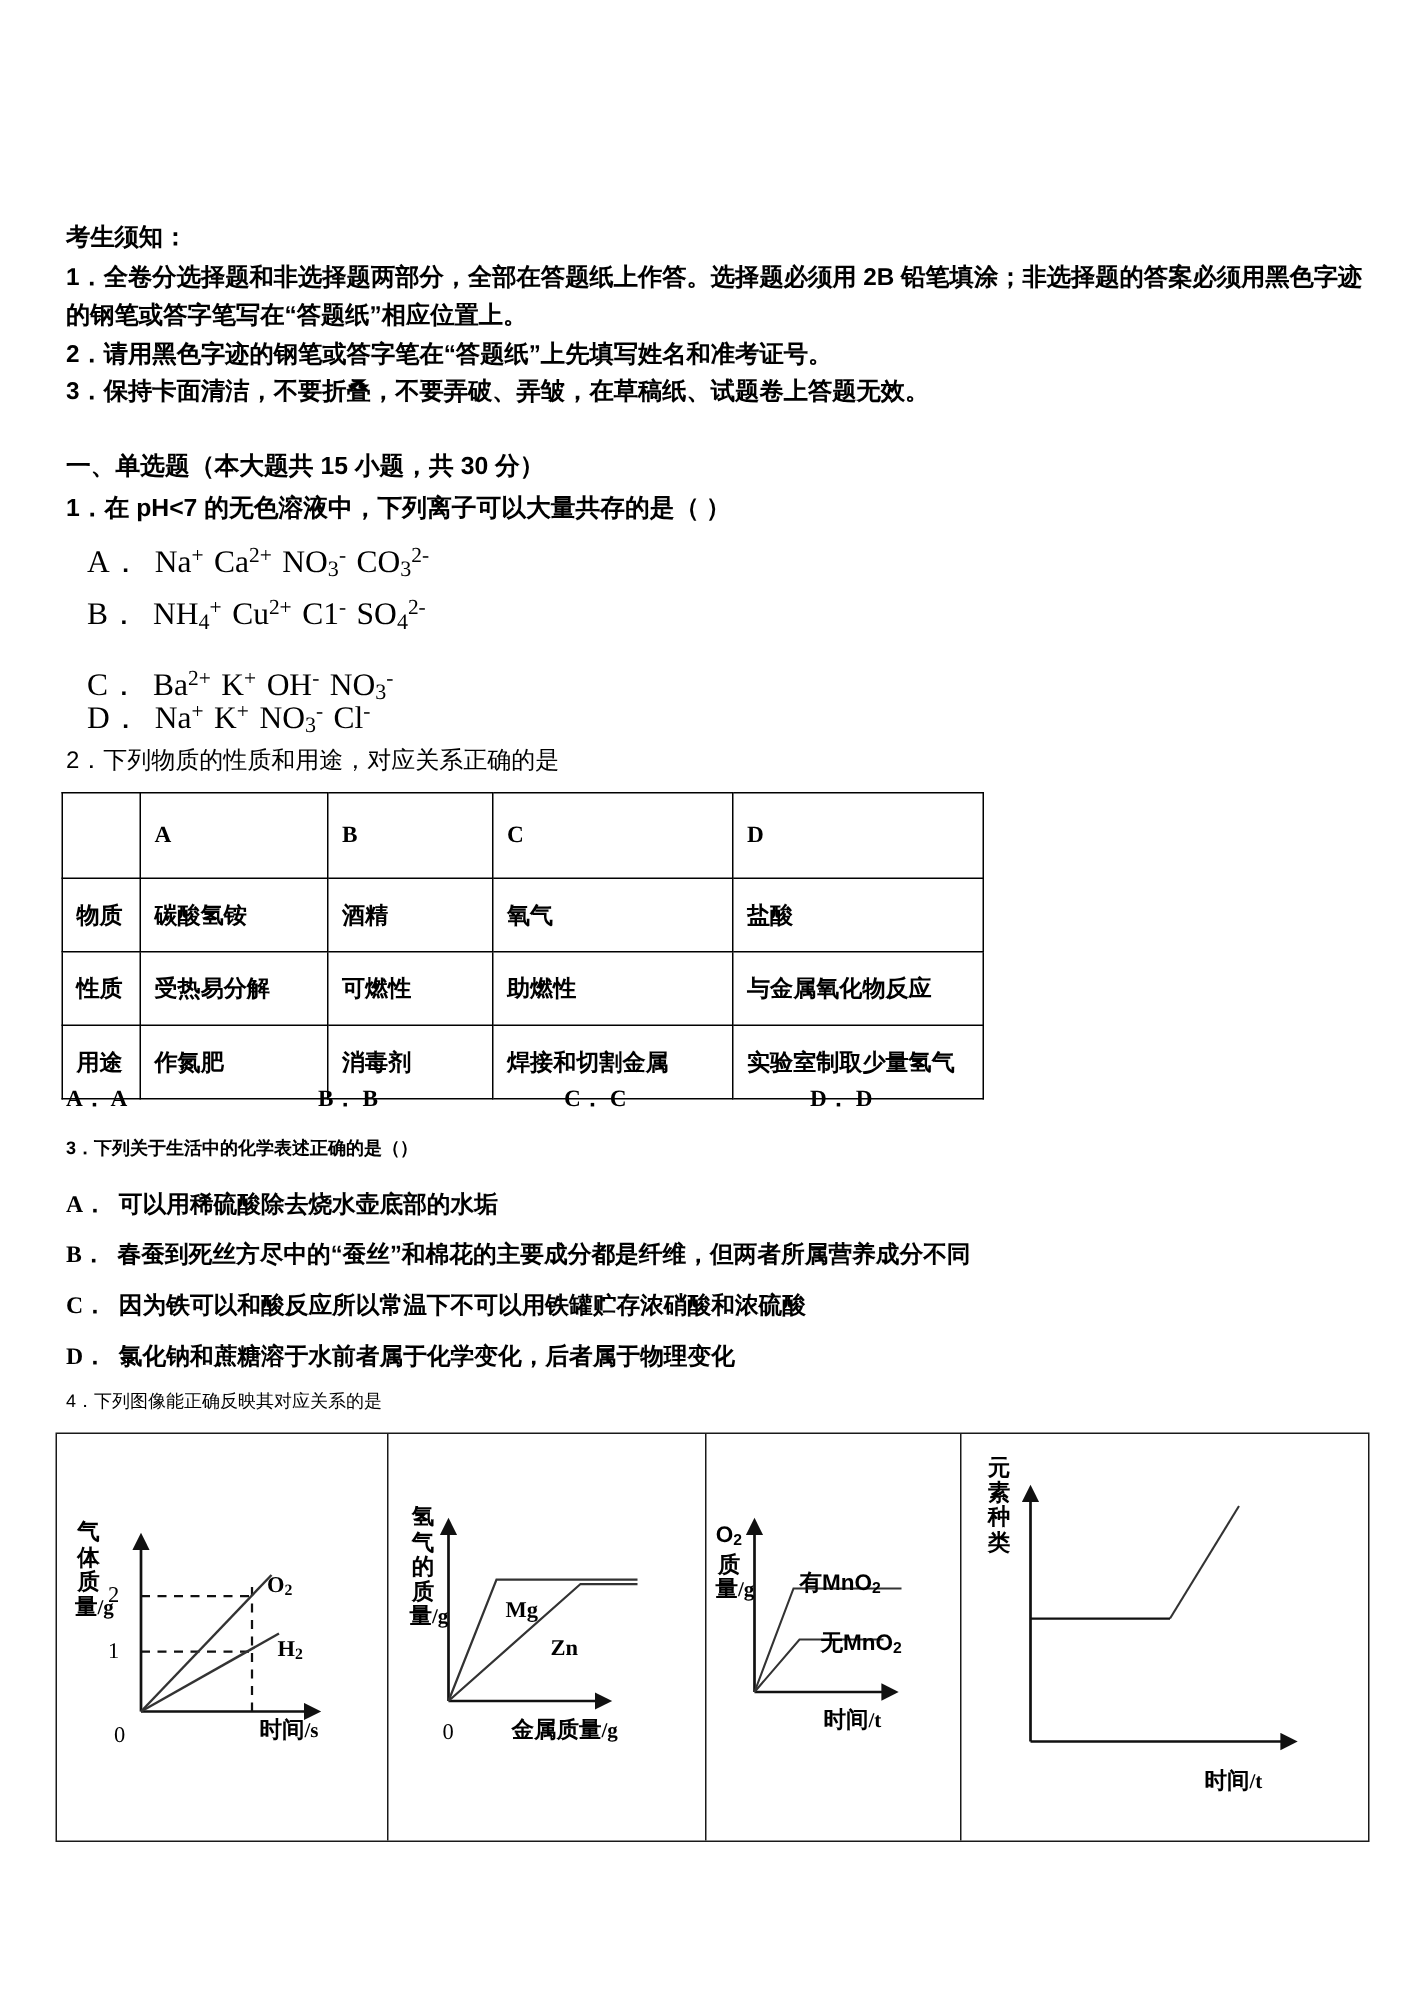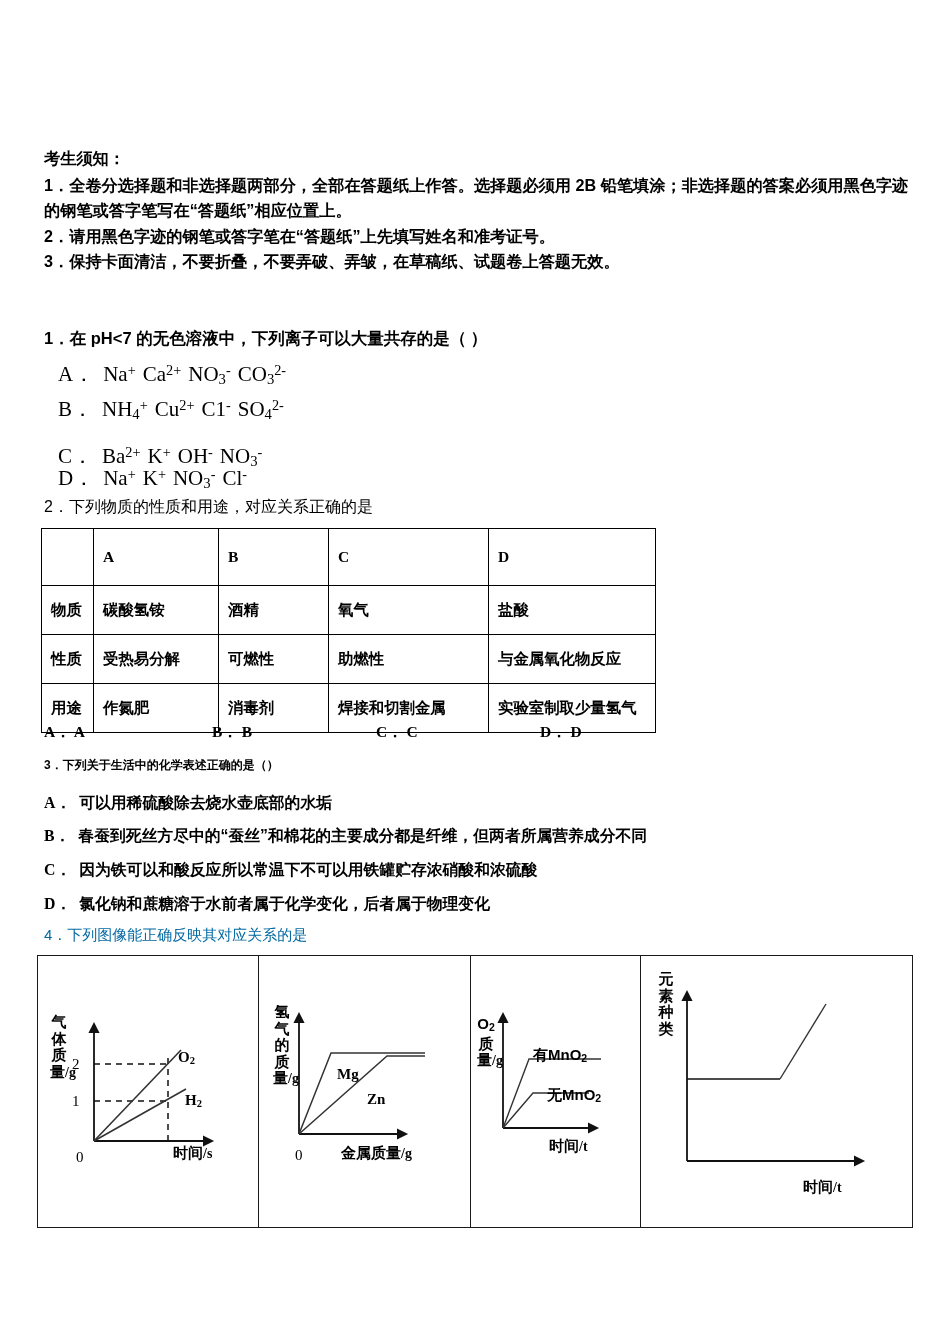--- a/index.html
+++ b/index.html
@@ -146,24 +146,24 @@
   .q3-opt .lbl {
     font-family: "Liberation Serif", serif;
     font-weight: bold;
     margin-right: 8px;
   }
 
   .q4-stem {
     position: absolute;
     left: 44px;
     top: 926px;
-    font-size: 15px;
+    font-size: 12px;
     font-family: "Liberation Sans", sans-serif;
     font-weight: 500;
-    color: #0369a1;
+    color: #000000;
   }
 
   .figpanel {
     position: absolute;
     left: 37px;
     top: 955px;
     width: 876px;
     height: 273px;
     border: 1.6px solid #1a1a1a;
     box-sizing: border-box;
@@ -237,20 +237,21 @@
 <div class="page">
 
 
   <div class="notice-block">
     <div class="nline notice-head">考生须知：</div>
     <div class="nline">1．全卷分选择题和非选择题两部分，全部在答题纸上作答。选择题必须用 2B 铅笔填涂；非选择题的答案必须用黑色字迹的钢笔或答字笔写在“答题纸”相应位置上。</div>
     <div class="nline">2．请用黑色字迹的钢笔或答字笔在“答题纸”上先填写姓名和准考证号。</div>
     <div class="nline">3．保持卡面清洁，不要折叠，不要弄破、弄皱，在草稿纸、试题卷上答题无效。</div>
   </div>
 
+  <div class="section-head">一、单选题（本大题共 15 小题，共 30 分）</div>
 
   <div class="q1-stem">1．在 pH&lt;7 的无色溶液中，下列离子可以大量共存的是（      ）</div>
 
   <div class="opt-chem" style="top:360px;">
     <span class="lbl">A．</span><span class="ion">Na<sup>+</sup></span><span class="ion">Ca<sup>2+</sup></span><span class="ion">NO<sub>3</sub><sup>-</sup></span><span class="ion">CO<sub>3</sub><sup>2-</sup></span>
   </div>
   <div class="opt-chem" style="top:395px;">
     <span class="lbl">B．</span><span class="ion">NH<sub>4</sub><sup>+</sup></span><span class="ion">Cu<sup>2+</sup></span><span class="ion">C1<sup>-</sup></span><span class="ion">SO<sub>4</sub><sup>2-</sup></span>
   </div>
   <div class="opt-chem" style="top:430px;margin-top:12px;">

